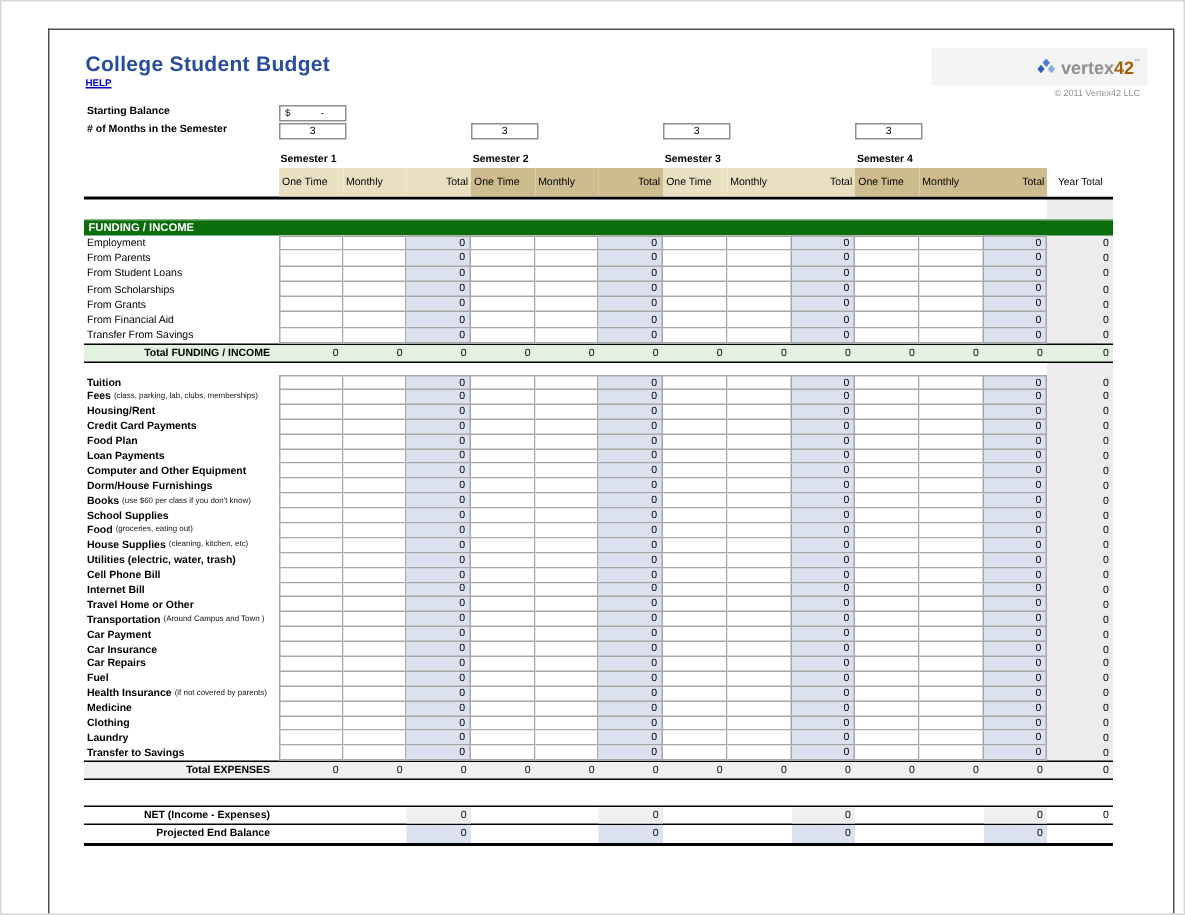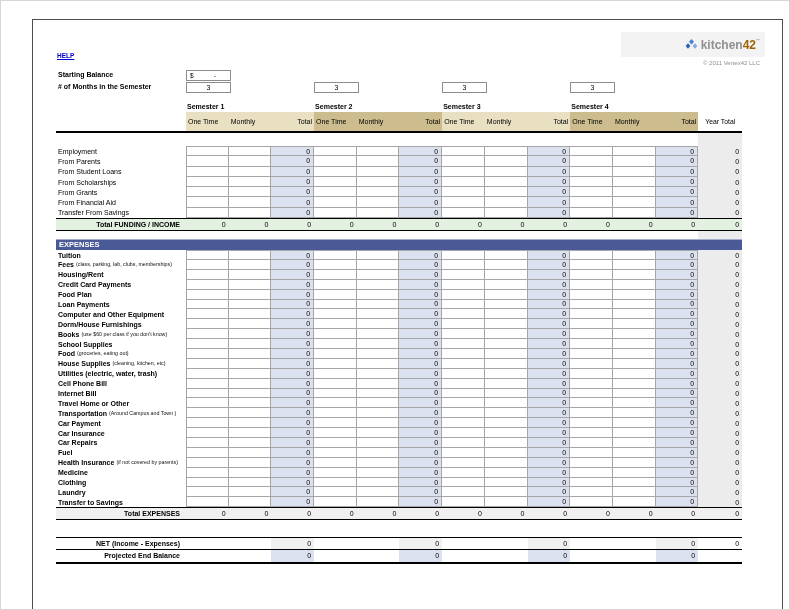--- a/index.html
+++ b/index.html
@@ -80,31 +80,32 @@
   .lbg{background:var(--total_cell);}
 </style>
 </head>
 <body>
 
 <div class="page">
   <div class="pb-top"></div>
   <div class="pb-left"></div>
   <div class="pb-right"></div>
 
+  <div class="title">College Student Budget</div>
   <a class="help">HELP</a>
 
   <div class="logo-band">
     <span style="display:flex;align-items:center;">
       <svg width="13" height="11" viewBox="0 0 13 11">
         <path d="M6.5 0 L9 2.8 6.5 5.6 4 2.8 Z" fill="#4a7fd1"></path>
         <path d="M3 4.2 L5.4 7 3 9.8 .6 7 Z" fill="#2c5fb5"></path>
         <path d="M10 4.2 L12.4 7 10 9.8 7.6 7 Z" fill="#8aa9e0"></path>
       </svg>
     </span>
-    <span class="brand"><span>kitchen</span><span class="num">42</span><span class="tm">™</span></span>
+    <span class="brand"><span>vertex</span><span class="num">42</span><span class="tm">™</span></span>
   </div>
   <div class="copyright">© 2011 Vertex42 LLC</div>
 
   <div class="ctl l1">Starting Balance</div>
   <div class="ctl l2"># of Months in the Semester</div>
 
   <div class="sbbox">
     <span>$</span>
     <span>-</span>
   </div>
@@ -133,20 +134,23 @@
         <div class="tc vc hdr tanD tot">Total</div>
         <div class="tc vc hdr tanL">One Time</div>
         <div class="tc vc hdr tanL">Monthly</div>
         <div class="tc vc hdr tanL tot">Total</div>
         <div class="tc vc hdr tanD">One Time</div>
         <div class="tc vc hdr tanD">Monthly</div>
         <div class="tc vc hdr tanD tot">Total</div>
         <div class="tc year yearhdr">Year Total</div>
       </div>
       <div class="trow gap-a"></div>
+      <div class="trow bar fundbar">
+        <div class="tc barcell">FUNDING / INCOME</div>
+      </div>
       <div class="trow datarow fund-sec first">
         <div class="tc lab rowlab">
           <span class="mainlab">Employment</span>
         </div>
         <div class="tc vc in c0"></div>
         <div class="tc vc in"></div>
         <div class="tc vc totcell">0</div>
         <div class="tc vc in"></div>
         <div class="tc vc in"></div>
         <div class="tc vc totcell">0</div>
@@ -276,23 +280,20 @@
         <div class="tc vc tv">0</div>
         <div class="tc vc tv">0</div>
         <div class="tc vc tv">0</div>
         <div class="tc vc tv">0</div>
         <div class="tc vc tv">0</div>
         <div class="tc vc tv">0</div>
         <div class="tc vc tv">0</div>
         <div class="tc year tv">0</div>
       </div>
       <div class="trow gap-b"></div>
-      <div class="trow bar expbar">
-        <div class="tc barcell">EXPENSES</div>
-      </div>
       <div class="trow datarow exp-sec first">
         <div class="tc lab rowlab">
           <span class="mainlab">Tuition</span>
         </div>
         <div class="tc vc in c0"></div>
         <div class="tc vc in"></div>
         <div class="tc vc totcell">0</div>
         <div class="tc vc in"></div>
         <div class="tc vc in"></div>
         <div class="tc vc totcell">0</div>

